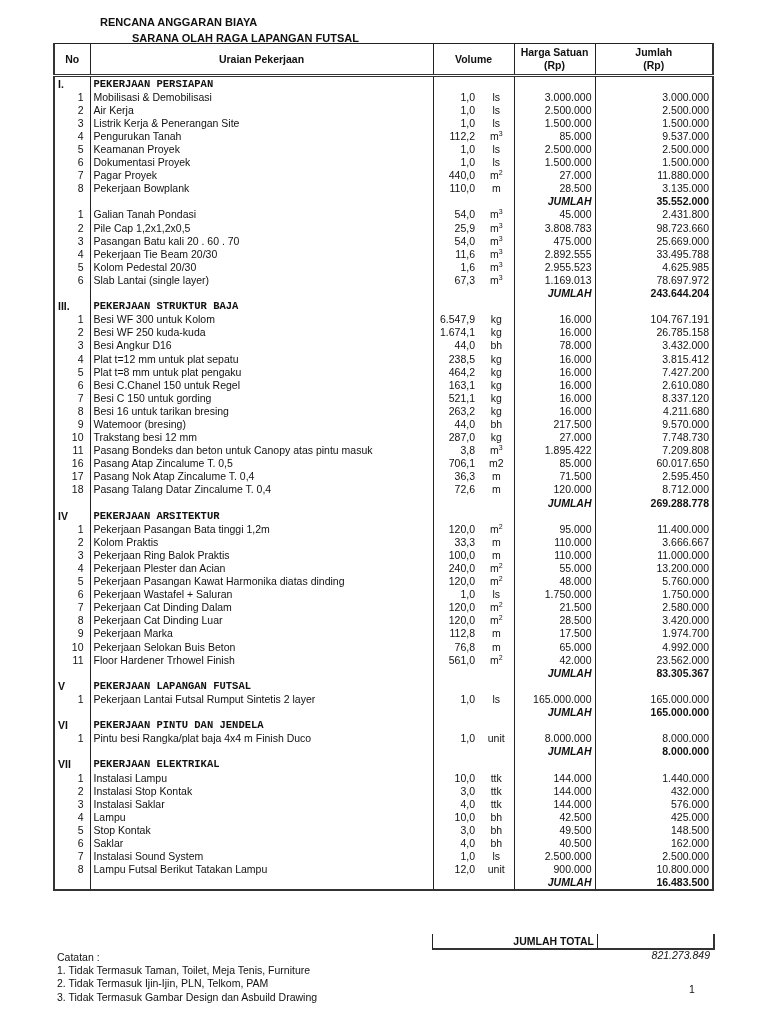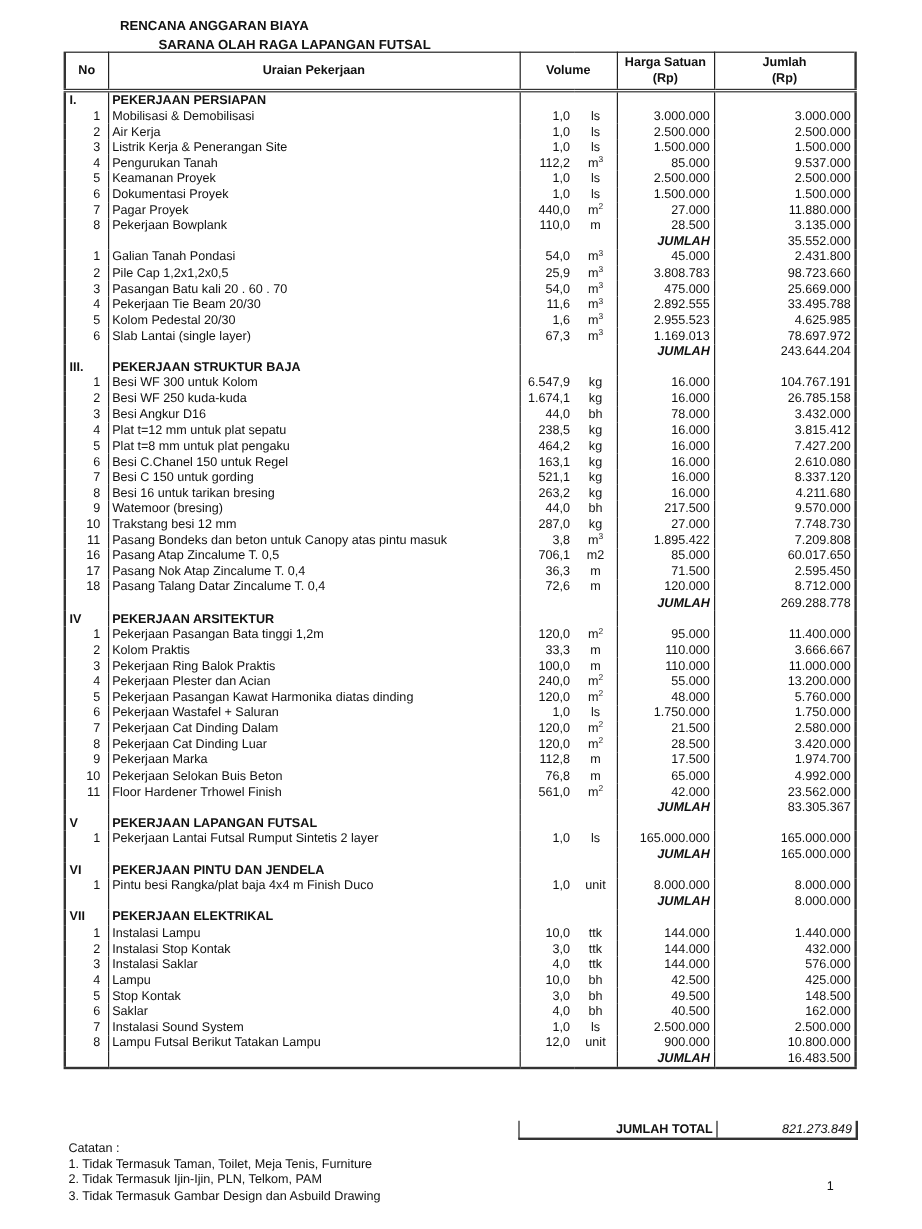--- a/index.html
+++ b/index.html
@@ -19,30 +19,30 @@
   .tbl col.c-vol { width: 46px; }
   .tbl col.c-sat { width: 35px; }
   .tbl col.c-har { width: 81px; }
   .tbl col.c-jum { width: 118px; }
   .tbl tbody td { border-left: 1px solid #222; border-right: 1px solid #222; }
   .tbl tbody td.vol { border-right: none; text-align: right; padding-right: 4px; }
   .tbl tbody td.sat { border-left: none; text-align: center; }
   .tbl tbody td.no { text-align: right; padding-right: 6px; }
   .tbl tbody td.no.sec { text-align: left; font-weight: bold; padding-left: 3px; }
   .tbl tbody td.num { text-align: right; }
-  .tbl tbody tr.head td.ur { font-weight: bold; }
+  .tbl tbody tr.head td.ur { font-weight: bold; font-family: Liberation Mono, monospace; }
   .tbl tbody tr.jml td.har { font-weight: bold; font-style: italic; }
-  .tbl tbody tr.jml td.jum { font-weight: normal; }
+  .tbl tbody tr.jml td.jum { font-weight: bold; }
   .tbl tbody tr.last td { border-bottom: 2px solid #333; }
   .tbl { border-left: 2px solid #333; border-right: 2px solid #333; }
   sup { font-size: 7px; line-height: 0; vertical-align: 4px; }
 
   .total { position: absolute; left: 432px; top: 934px; width: 280px; height: 14px;
            border: 1px solid #222; border-top: none; border-right: 2px solid #333; border-bottom: 2px solid #333;
-           font-size: 10.5px; display: flex; }
+           font-size: 10.5px; display: flex; flex-direction: column; }
   .total .lbl { width: 161px; text-align: right; padding-right: 3px; font-weight: bold; border-right: 1px solid #222; line-height: 14px; }
   .total .val { flex: 1; text-align: right; padding-right: 3px; font-weight: normal; font-style: italic; line-height: 14px; }
 
   .notes { position: absolute; left: 57px; top: 951px; font-size: 10.5px; line-height: 13.2px; }
   .pageno { position: absolute; left: 689px; top: 983px; font-size: 10.5px; }
 </style>
 </head>
 <body>
 
 <div id="t1" class="title">RENCANA ANGGARAN BIAYA</div>

